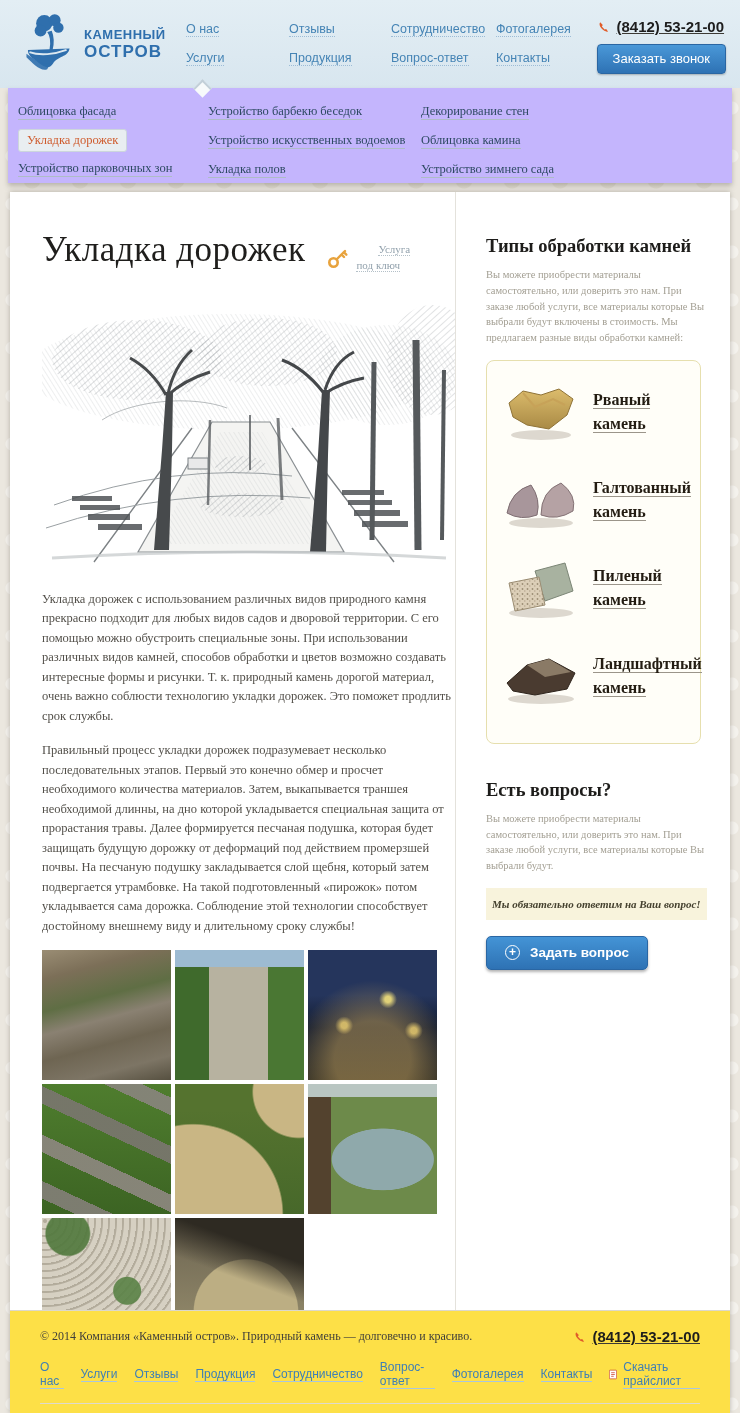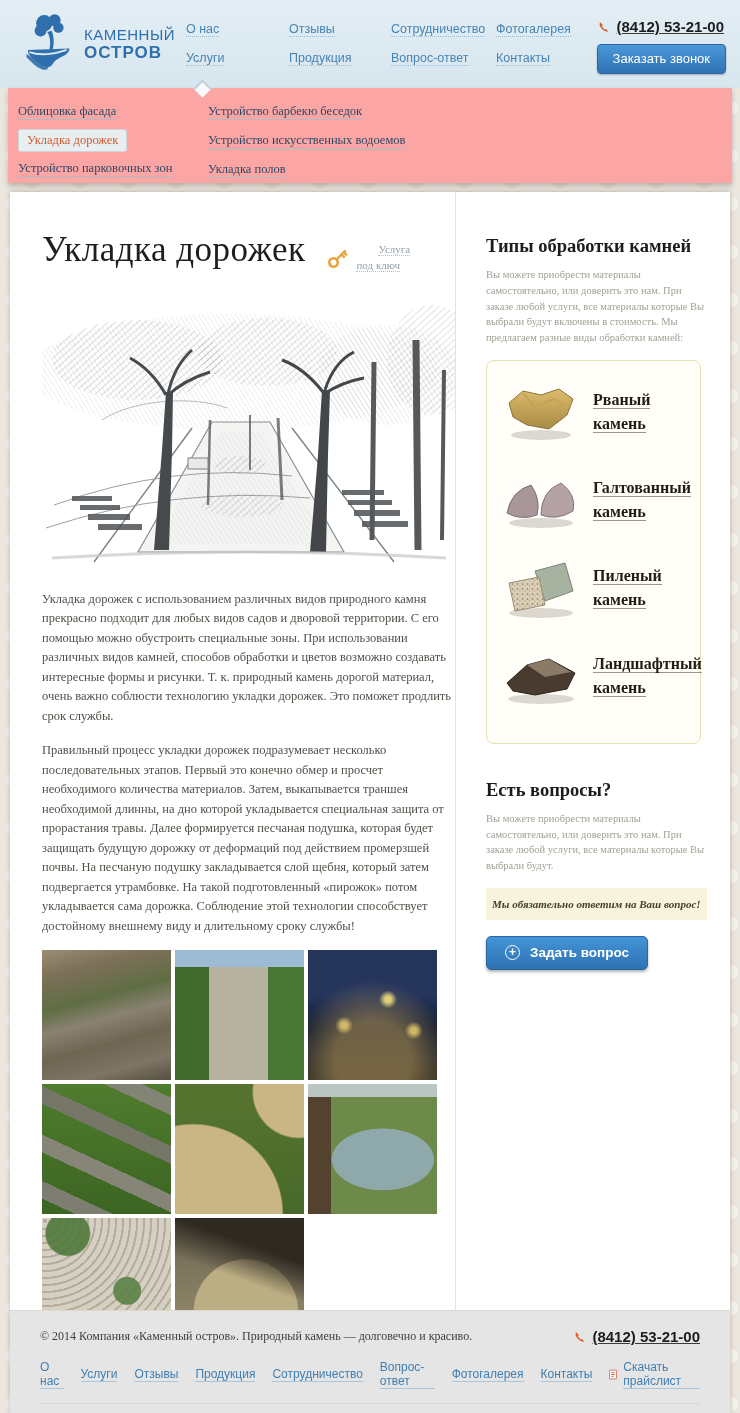--- a/index.html
+++ b/index.html
@@ -16,21 +16,21 @@
 
   
   .header{
     position:relative; width:740px; height:88px;
     background:linear-gradient(#e3eef4,#d8e6ef);
     display:flex; align-items:center;
   }
   .logo{ display:flex; align-items:center; margin-left:22px; width:150px; }
   .logo-icon{ width:52px; height:66px; flex:0 0 auto; }
   .logo-text{ margin-left:10px; color:#2f6fad; font-family:"Liberation Sans","DejaVu Sans",sans-serif; line-height:1; }
-  .logo-text .l1{ font-size:15px; font-weight:normal; letter-spacing:.5px; }
+  .logo-text .l1{ font-size:13px; font-weight:bold; letter-spacing:.5px; }
   .logo-text .l2{ font-size:17px; font-weight:bold; letter-spacing:1px; margin-top:2px; }
   .hnav{ display:flex; margin-left:14px; }
   .hnav-col{ display:flex; flex-direction:column; }
   .hnav-col.c1{width:103px;} .hnav-col.c2{width:102px;} .hnav-col.c3{width:105px;} .hnav-col.c4{width:118px;}
   .hnav a{
     font-family:"Liberation Sans","DejaVu Sans",sans-serif;
     font-size:12.5px; color:#4584b5; text-decoration:none; cursor:pointer;
     align-self:flex-start; border-bottom:1px dotted #9dbcd6; margin:7px 0;
   }
   .header-right{ position:absolute; right:14px; top:18px; text-align:right; }
@@ -47,21 +47,21 @@
   }
   .menu-caret{
     position:absolute; left:196px; bottom:-7px; width:13px; height:13px;
     background:#f7fafb; border-top:2px solid #c2cfd8; border-left:2px solid #c2cfd8;
     transform:rotate(45deg); z-index:3;
   }
 
   
   .submenu{
     position:relative; margin:0 8px; width:724px; height:95px;
-    background:#fca5a5; box-shadow:0 3px 5px rgba(90,85,75,.35);
+    background:#c4b5fd; box-shadow:0 3px 5px rgba(90,85,75,.35);
     display:flex; padding:10px 0 0 10px;
   }
   .sm-col{ display:flex; flex-direction:column; align-items:flex-start; }
   .sm-col.c1{width:190px;} .sm-col.c2{width:213px;} .sm-col.c3{width:152px;} .sm-col.c4{width:165px;}
   .sm-col a{
     font-size:12.5px; color:#2e4a63; text-decoration:none; cursor:pointer;
     border-bottom:1px solid #aebcc6; margin:6px 0 7px; line-height:1.2;
   }
   .sm-col a.active{
     color:#cf5c2e; background:#e9eef1; border:1px solid #ccd6dc; border-radius:3px;
@@ -150,21 +150,21 @@
     font-family:"Liberation Sans","DejaVu Sans",sans-serif; font-size:13.5px; font-weight:bold;
   }
   .plus-circle{
     width:15px; height:15px; border:1px solid #fff; border-radius:50%;
     display:inline-flex; align-items:center; justify-content:center;
     font-size:12px; font-weight:bold; margin-right:10px; line-height:1; padding-bottom:1px;
   }
 
   
   .footer{
-    background:#e5e5e5; border-top:1px solid #dcd8cc; padding:17px 30px 6px; height:103px;
+    background:#fde047; border-top:1px solid #dcd8cc; padding:17px 30px 6px; height:103px;
   }
   .f-row1{ display:flex; justify-content:space-between; align-items:center; }
   .f-copy{ font-size:12px; color:#403f3a; }
   .f-row2{ display:flex; align-items:center; margin-top:15px; }
   .f-row2 a{
     font-family:"Liberation Sans","DejaVu Sans",sans-serif; font-size:12px; color:#3f7fb5;
     text-decoration:none; border-bottom:1px solid #a9c6dd; margin-right:17px; cursor:pointer;
   }
   .f-price{ margin-left:auto; display:flex; align-items:center; }
   .f-price a{ margin-right:0; }
@@ -229,20 +229,25 @@
 <div class="submenu">
   <div class="sm-col c1">
     <a>Облицовка фасада</a>
     <a class="active">Укладка дорожек</a>
     <a>Устройство парковочных зон</a>
   </div>
   <div class="sm-col c2">
     <a>Устройство барбекю беседок</a>
     <a>Устройство искусственных водоемов</a>
     <a>Укладка полов</a>
+  </div>
+  <div class="sm-col c3">
+    <a>Декорирование стен</a>
+    <a>Облицовка камина</a>
+    <a>Устройство зимнего сада</a>
   </div>
 </div>
 
 <div class="page">
   <div class="content">
 
     <div class="col-main">
       <div class="title-row">
         <h1 class="page-title">Укладка дорожек</h1>
         <div class="turnkey">

